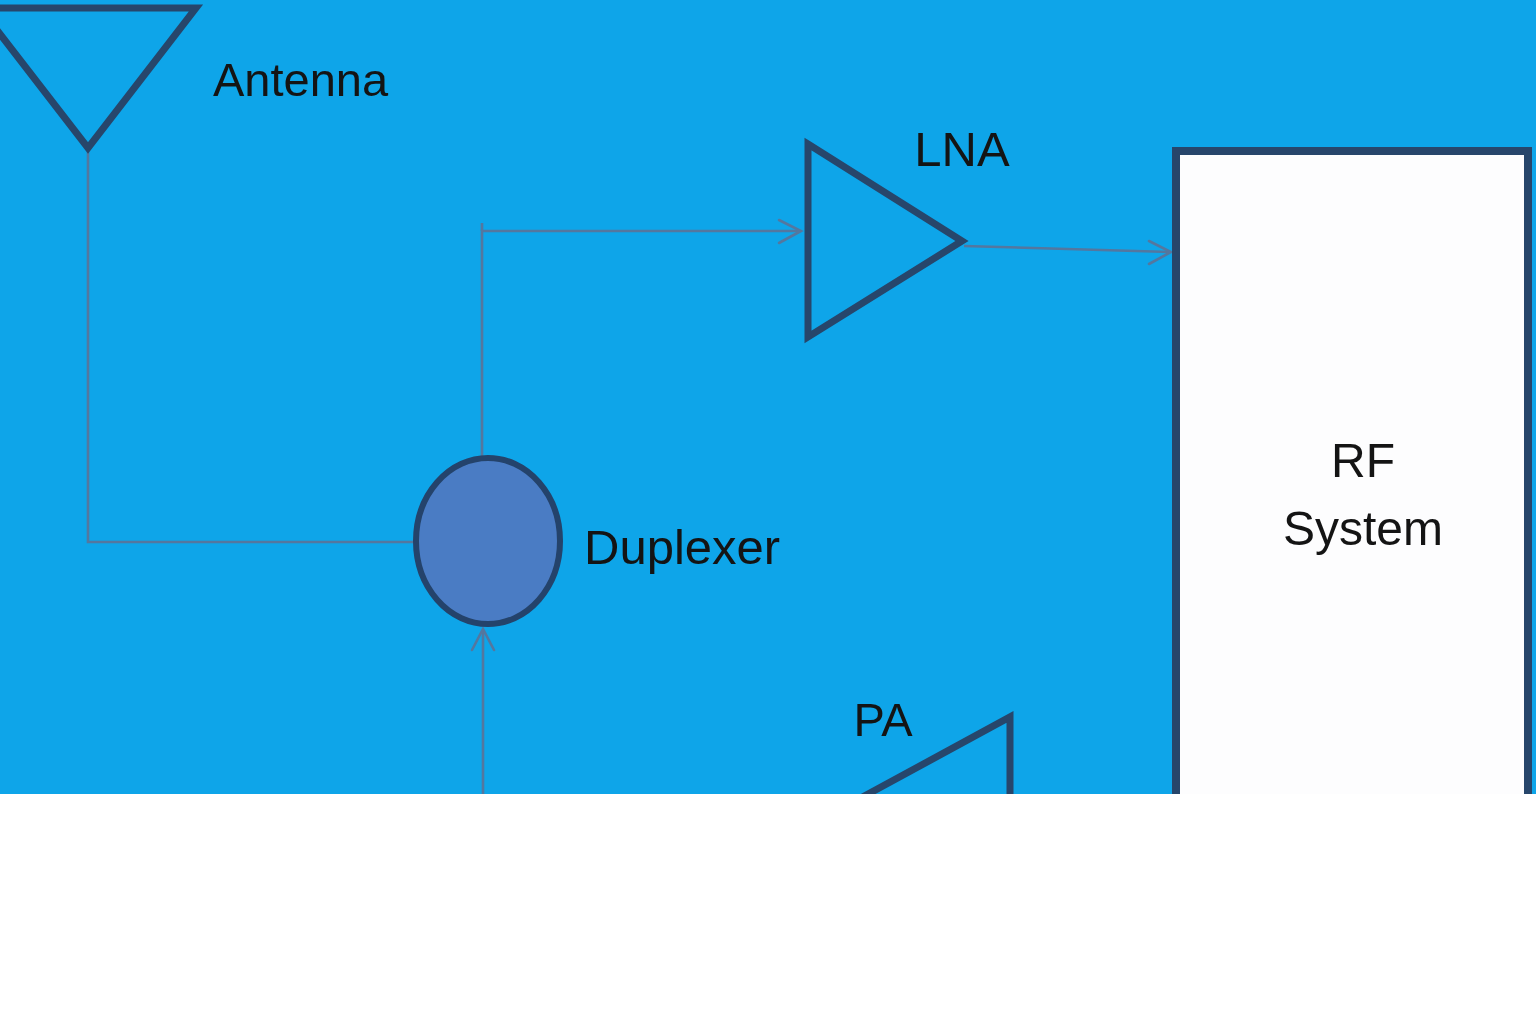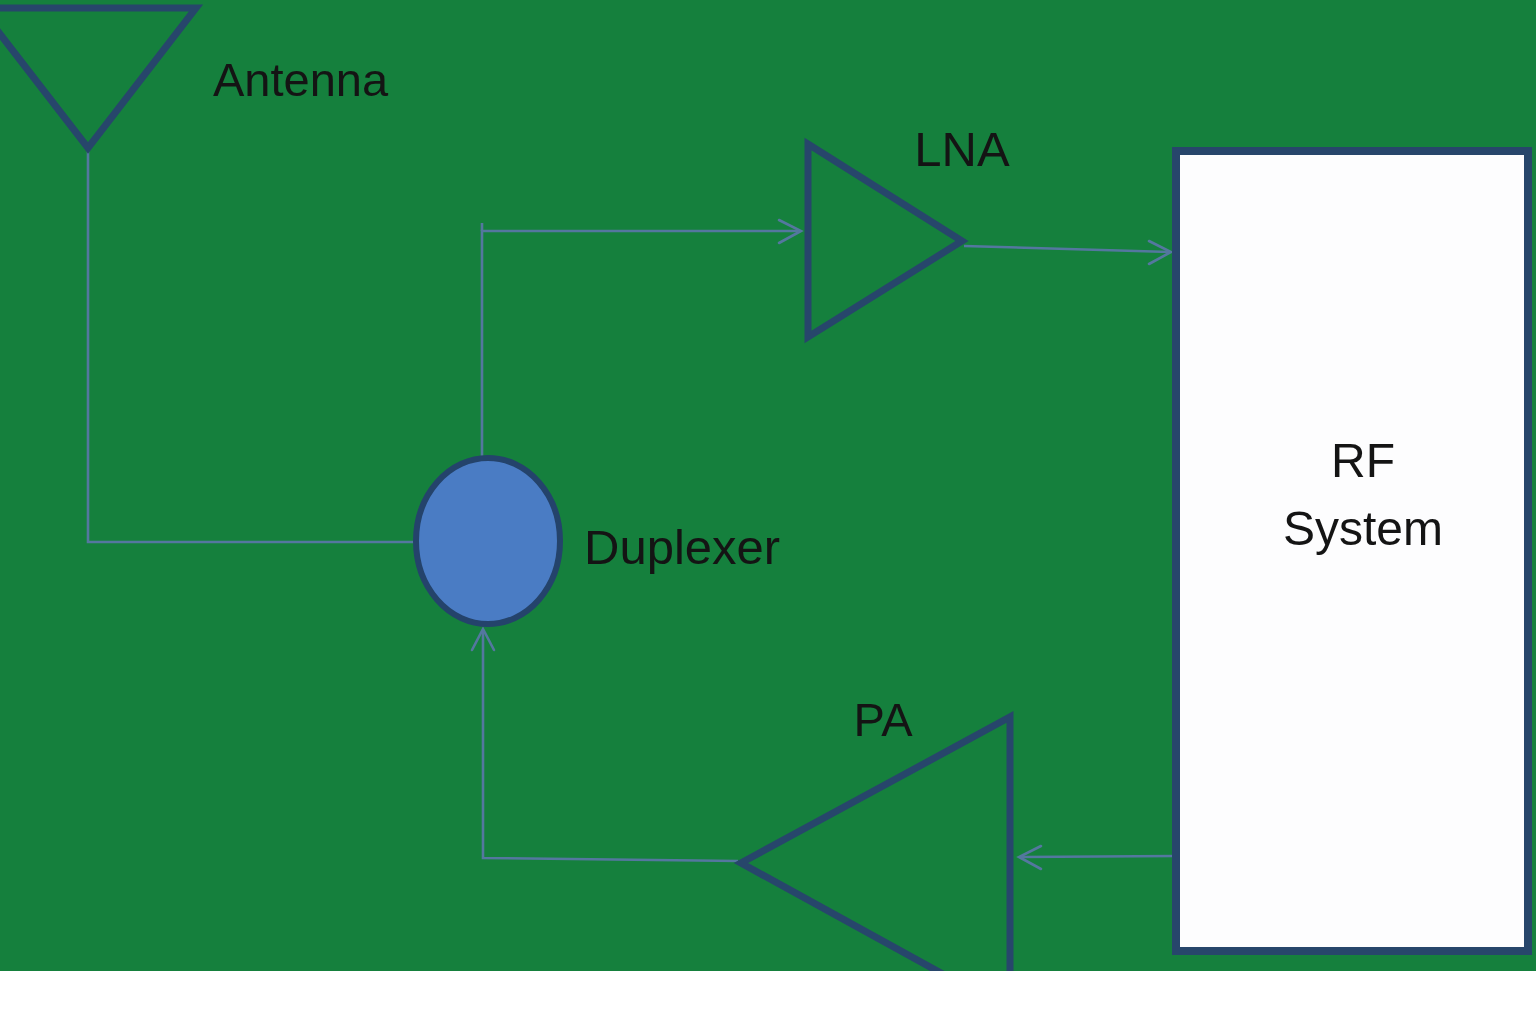--- a/index.html
+++ b/index.html
@@ -3,22 +3,22 @@
 <meta charset="utf-8">
 <style>
   html, body {
     margin: 0;
     padding: 0;
     background: #ffffff;
   }
   .page {
     position: relative;
     width: 1536px;
-    height: 971px;
-    background: #15803d;
+    height: 794px;
+    background: #0ea5e9;
     overflow: hidden;
     font-family: "Liberation Sans", sans-serif;
   }
   svg { display: block; width: 1536px; height: 1024px; }
 
   
   .shape {
     fill: none;
     stroke: #27466b;
     stroke-width: 7;

